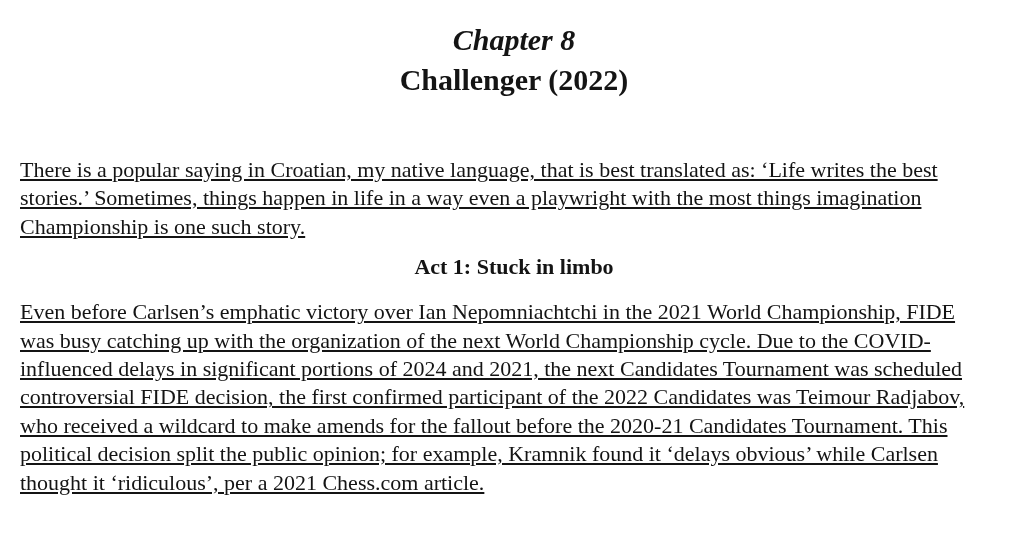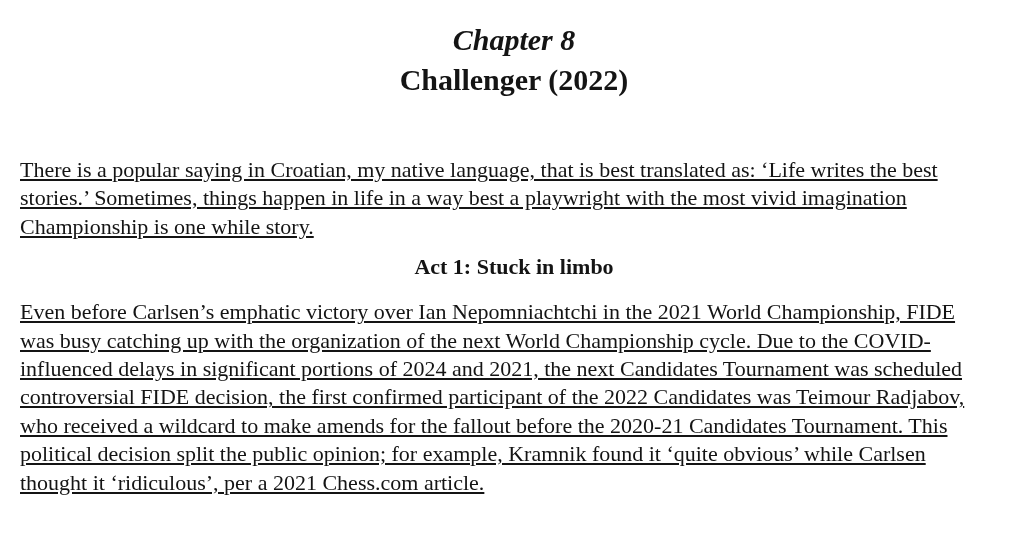--- a/index.html
+++ b/index.html
@@ -64,29 +64,29 @@
 <body>
 
 <div class="page">
 
   <h1 class="chapter-title">Chapter 8</h1>
 
   <h2 class="chapter-subtitle">Challenger (2022)</h2>
 
   <div class="para para-intro">
     <div class="text-line">There is a popular saying in Croatian, my native language, that is best translated as: ‘Life writes the best</div>
-    <div class="text-line">stories.’ Sometimes, things happen in life in a way best a playwright with the most vivid imagination</div>
-    <div class="text-line">Championship is one while story.</div>
+    <div class="text-line">stories.’ Sometimes, things happen in life in a way even a playwright with the most things imagination</div>
+    <div class="text-line">Championship is one such story.</div>
   </div>
 
   <h3 class="section-heading">Act 1: Stuck in limbo</h3>
 
   <div class="para para-section">
     <div class="text-line">Even before Carlsen’s emphatic victory over Ian Nepomniachtchi in the 2021 World Championship, FIDE</div>
     <div class="text-line">was busy catching up with the organization of the next World Championship cycle. Due to the COVID-</div>
     <div class="text-line">influenced delays in significant portions of 2024 and 2021, the next Candidates Tournament was scheduled</div>
     <div class="text-line">controversial FIDE decision, the first confirmed participant of the 2022 Candidates was Teimour Radjabov,</div>
     <div class="text-line">who received a wildcard to make amends for the fallout before the 2020-21 Candidates Tournament. This</div>
-    <div class="text-line">political decision split the public opinion; for example, Kramnik found it ‘quite obvious’ while Carlsen</div>
+    <div class="text-line">political decision split the public opinion; for example, Kramnik found it ‘delays obvious’ while Carlsen</div>
     <div class="text-line">thought it ‘ridiculous’, per a 2021 Chess.com article.</div>
   </div>
 
 </div>
 
 </body></html>

